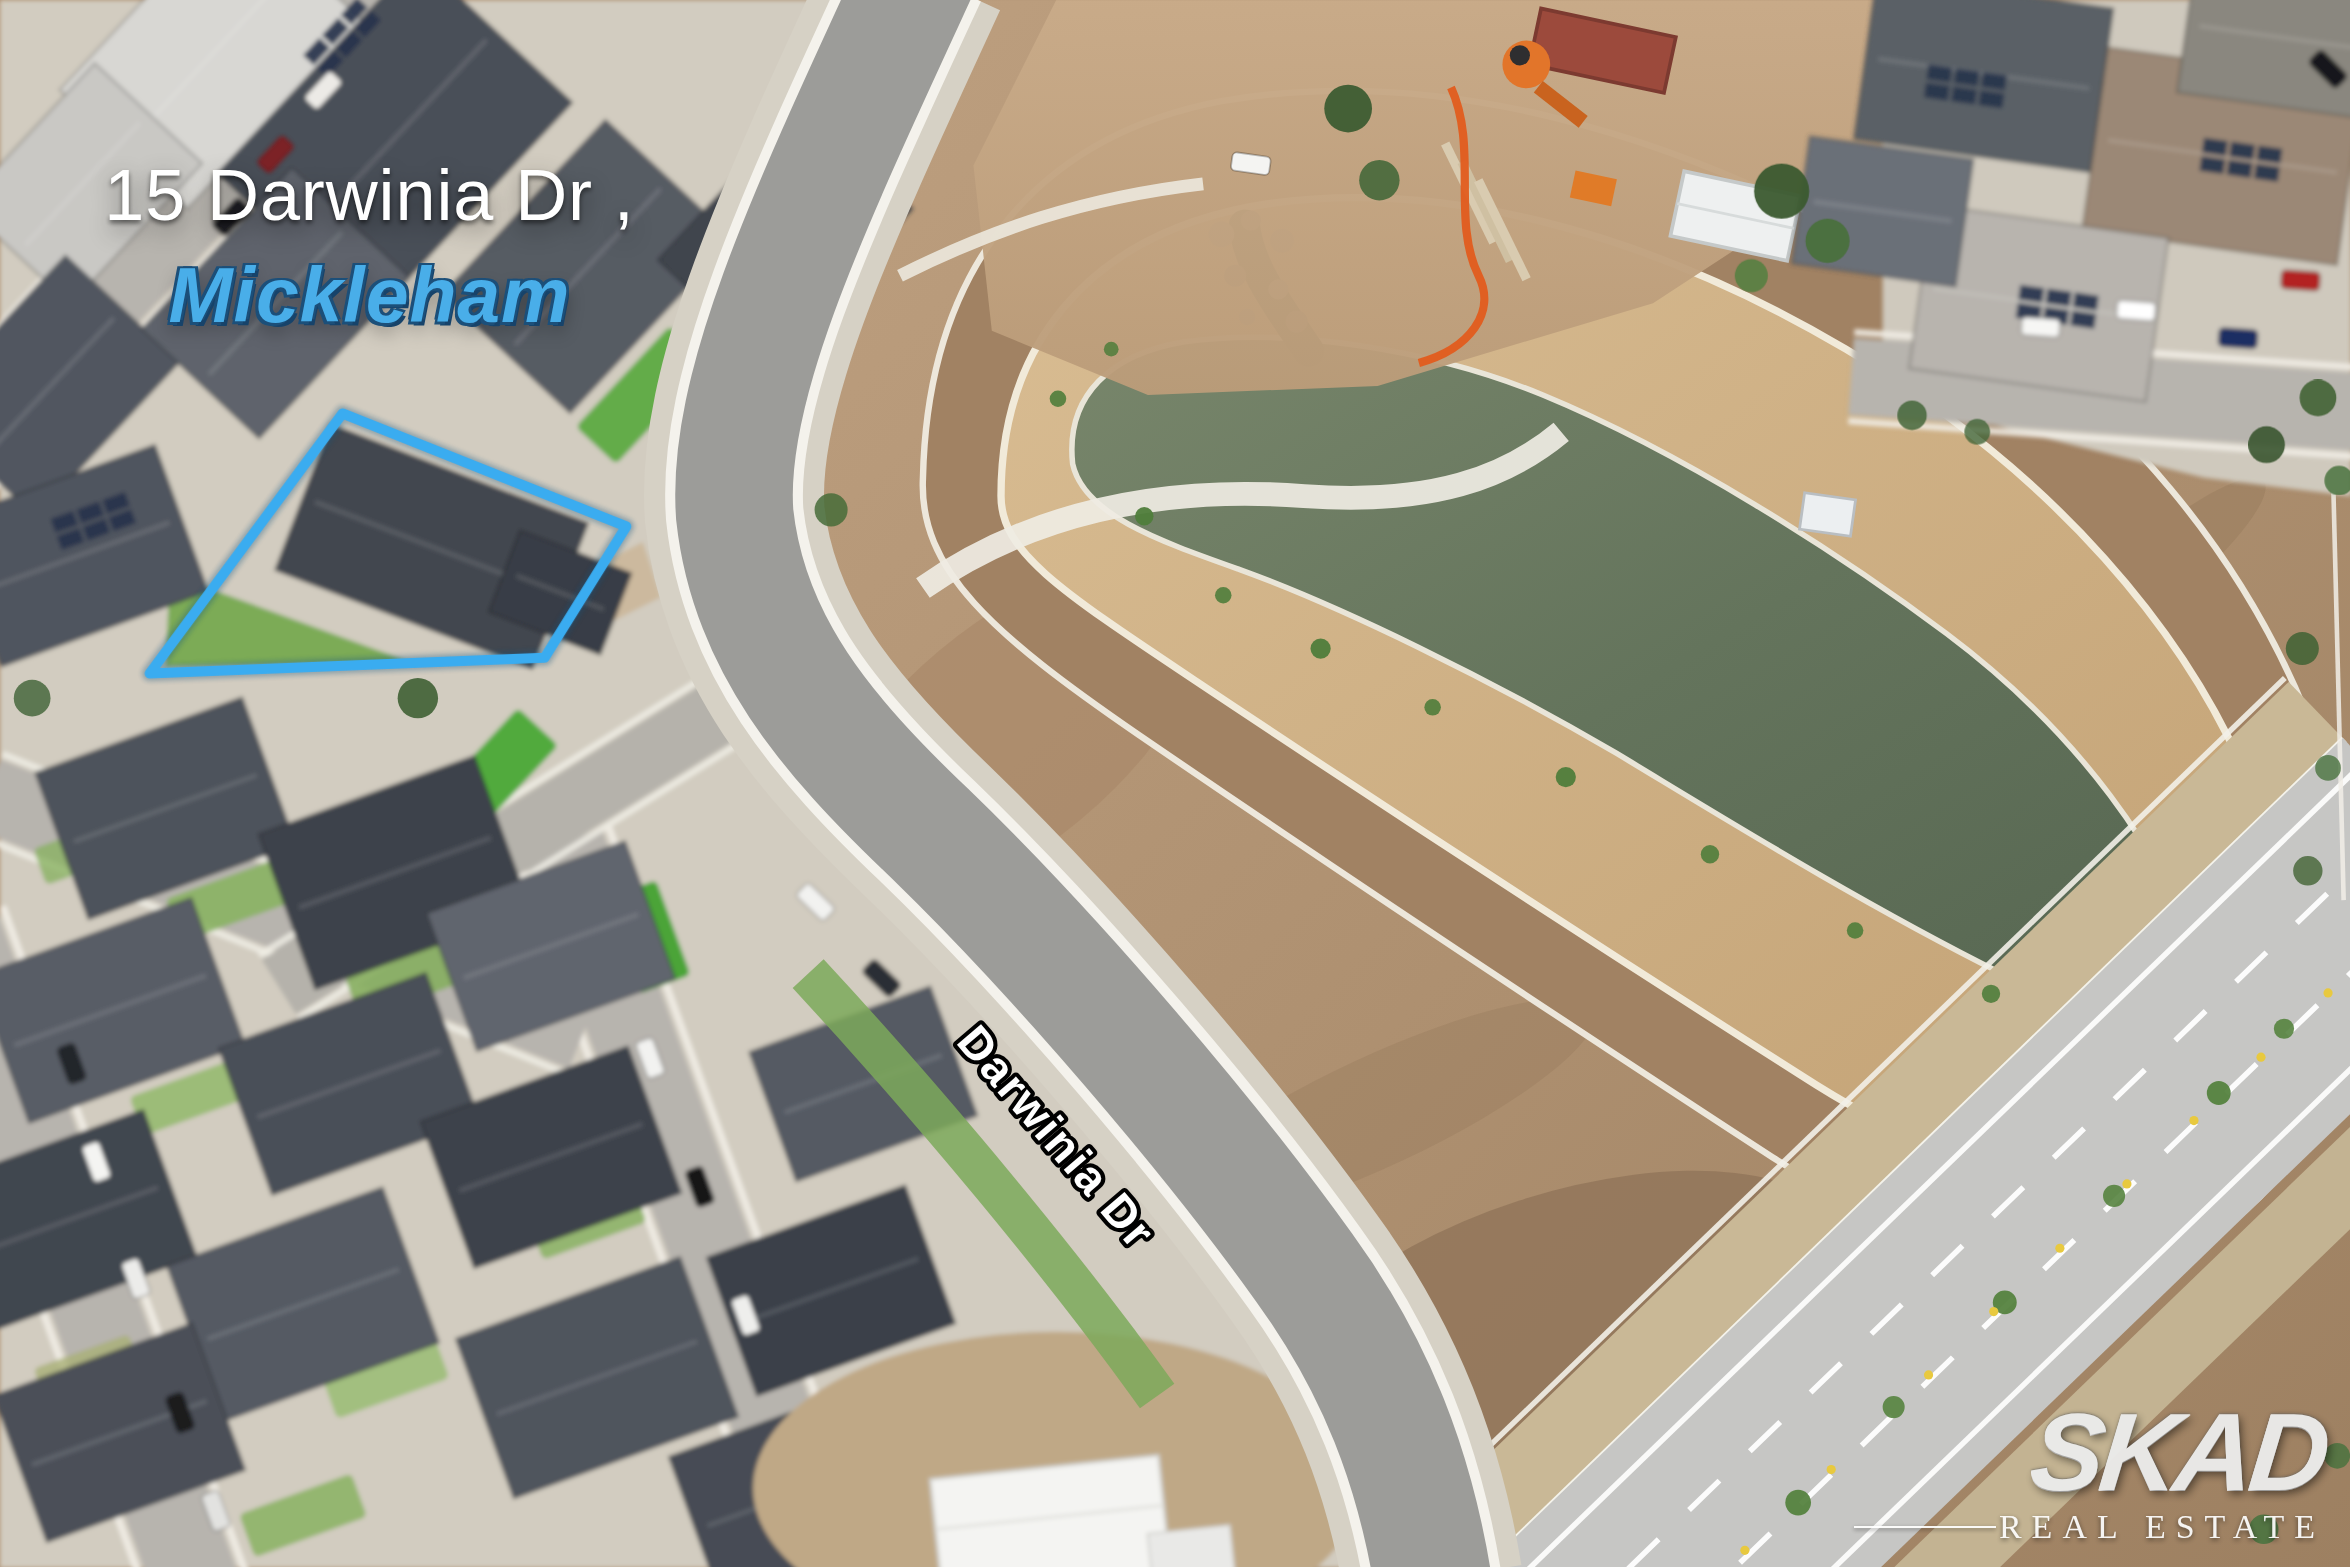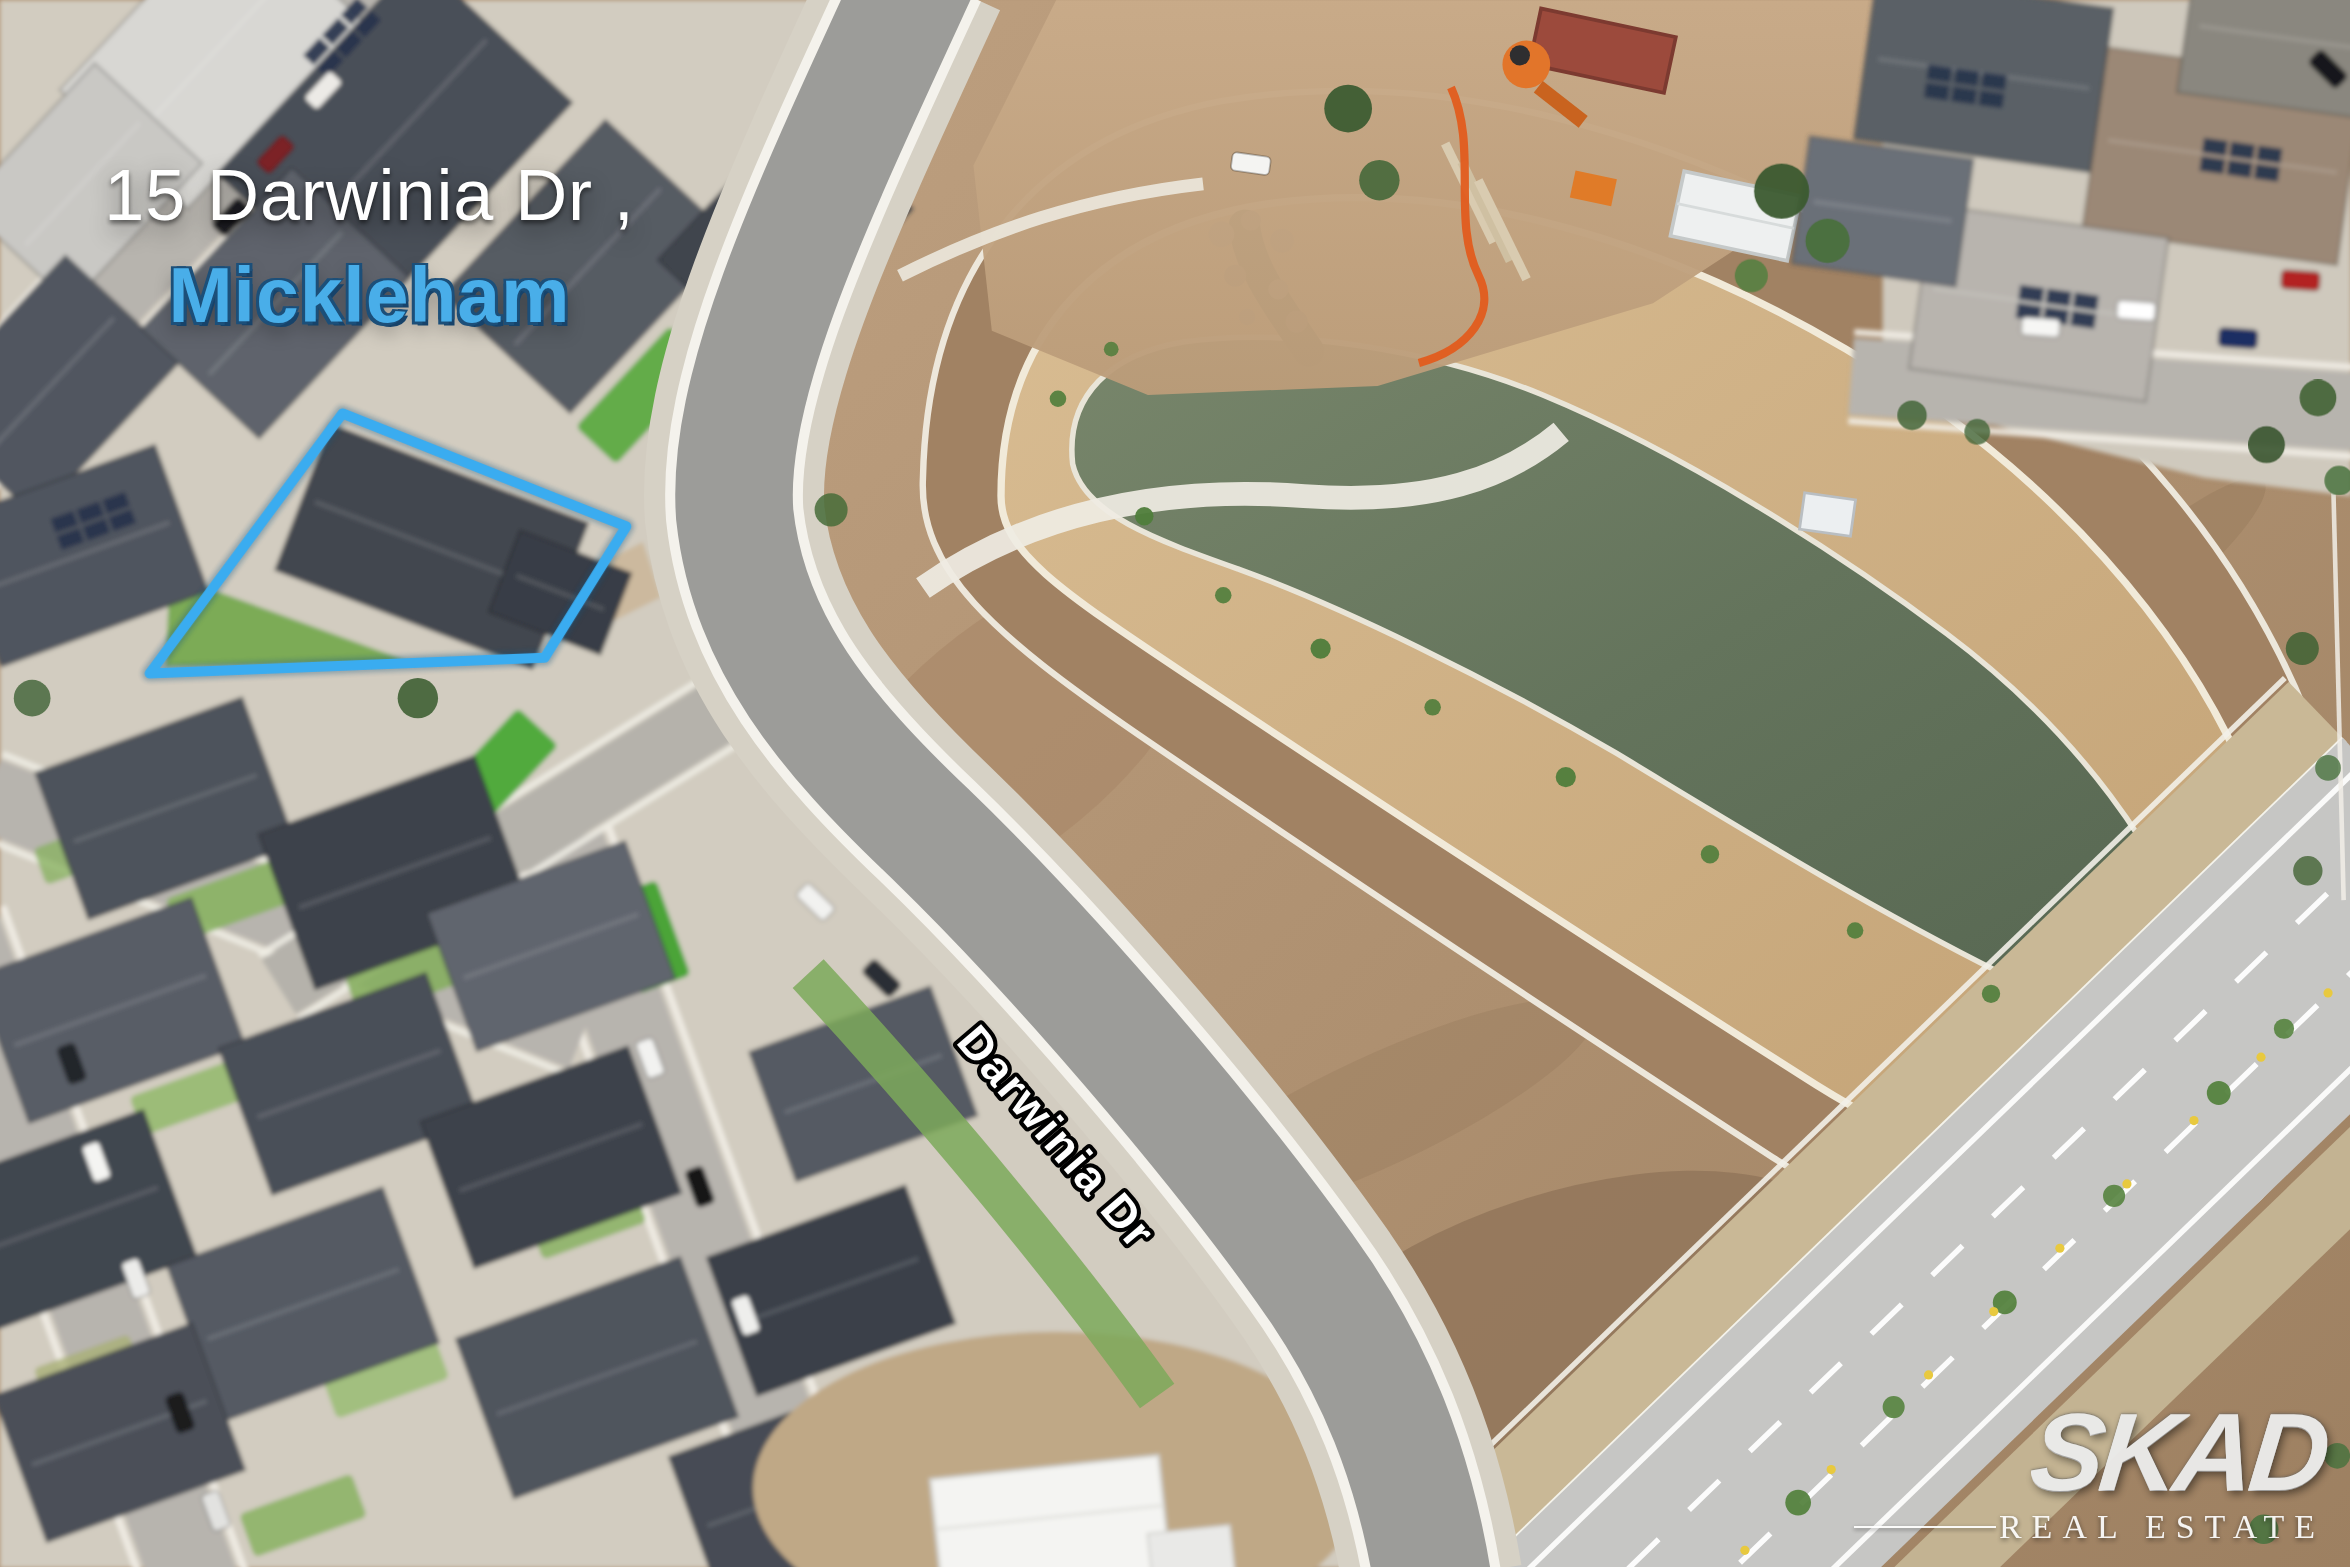--- a/index.html
+++ b/index.html
@@ -10,21 +10,21 @@
   
   .address{position:absolute;left:48px;top:154px;width:643px;text-align:center;pointer-events:none;}
   .address .line1{
     font-size:72px;font-weight:400;letter-spacing:0.9px;color:#ffffff;
     text-shadow:0 2.8px 5.5px rgba(0,0,0,.55), 0 9.2px 24px rgba(0,0,0,.45);
     white-space:nowrap;}
   .address .line2{
     font-size:77px;font-weight:800;letter-spacing:0.9px;margin-top:14.7px;
     text-shadow:-2.8px -1.8px 0 #1c4f79, 2.8px -1.8px 0 #1c4f79, -2.8px 2.8px 0 #1c4f79,
                  2.8px 3.7px 0 #17436a, 0 9.2px 18.4px rgba(0,0,0,.35);
-    white-space:nowrap;}
+    white-space:nowrap;font-style:italic;}
 
   
   .brand{position:absolute;right:26px;bottom:22px;text-align:right;opacity:.97;pointer-events:none;}
   .brand .wordmark{
     font-size:110px;font-weight:800;font-style:italic;letter-spacing:-4.6px;line-height:.9;
     color:#ebebea;transform:skewX(-6deg);
     text-shadow:2.8px 3.7px 8.3px rgba(0,0,0,.5), 0 0.9px 0 #ffffff, 0 -0.9px 1.8px rgba(110,110,110,.6);}
   .brand .tagrow{display:flex;align-items:center;justify-content:flex-end;gap:3px;margin-top:7.3px;}
   .brand .rule{width:142px;height:2.8px;background:rgba(255,255,255,.95);
     box-shadow:0 1.8px 4.6px rgba(0,0,0,.45);}

